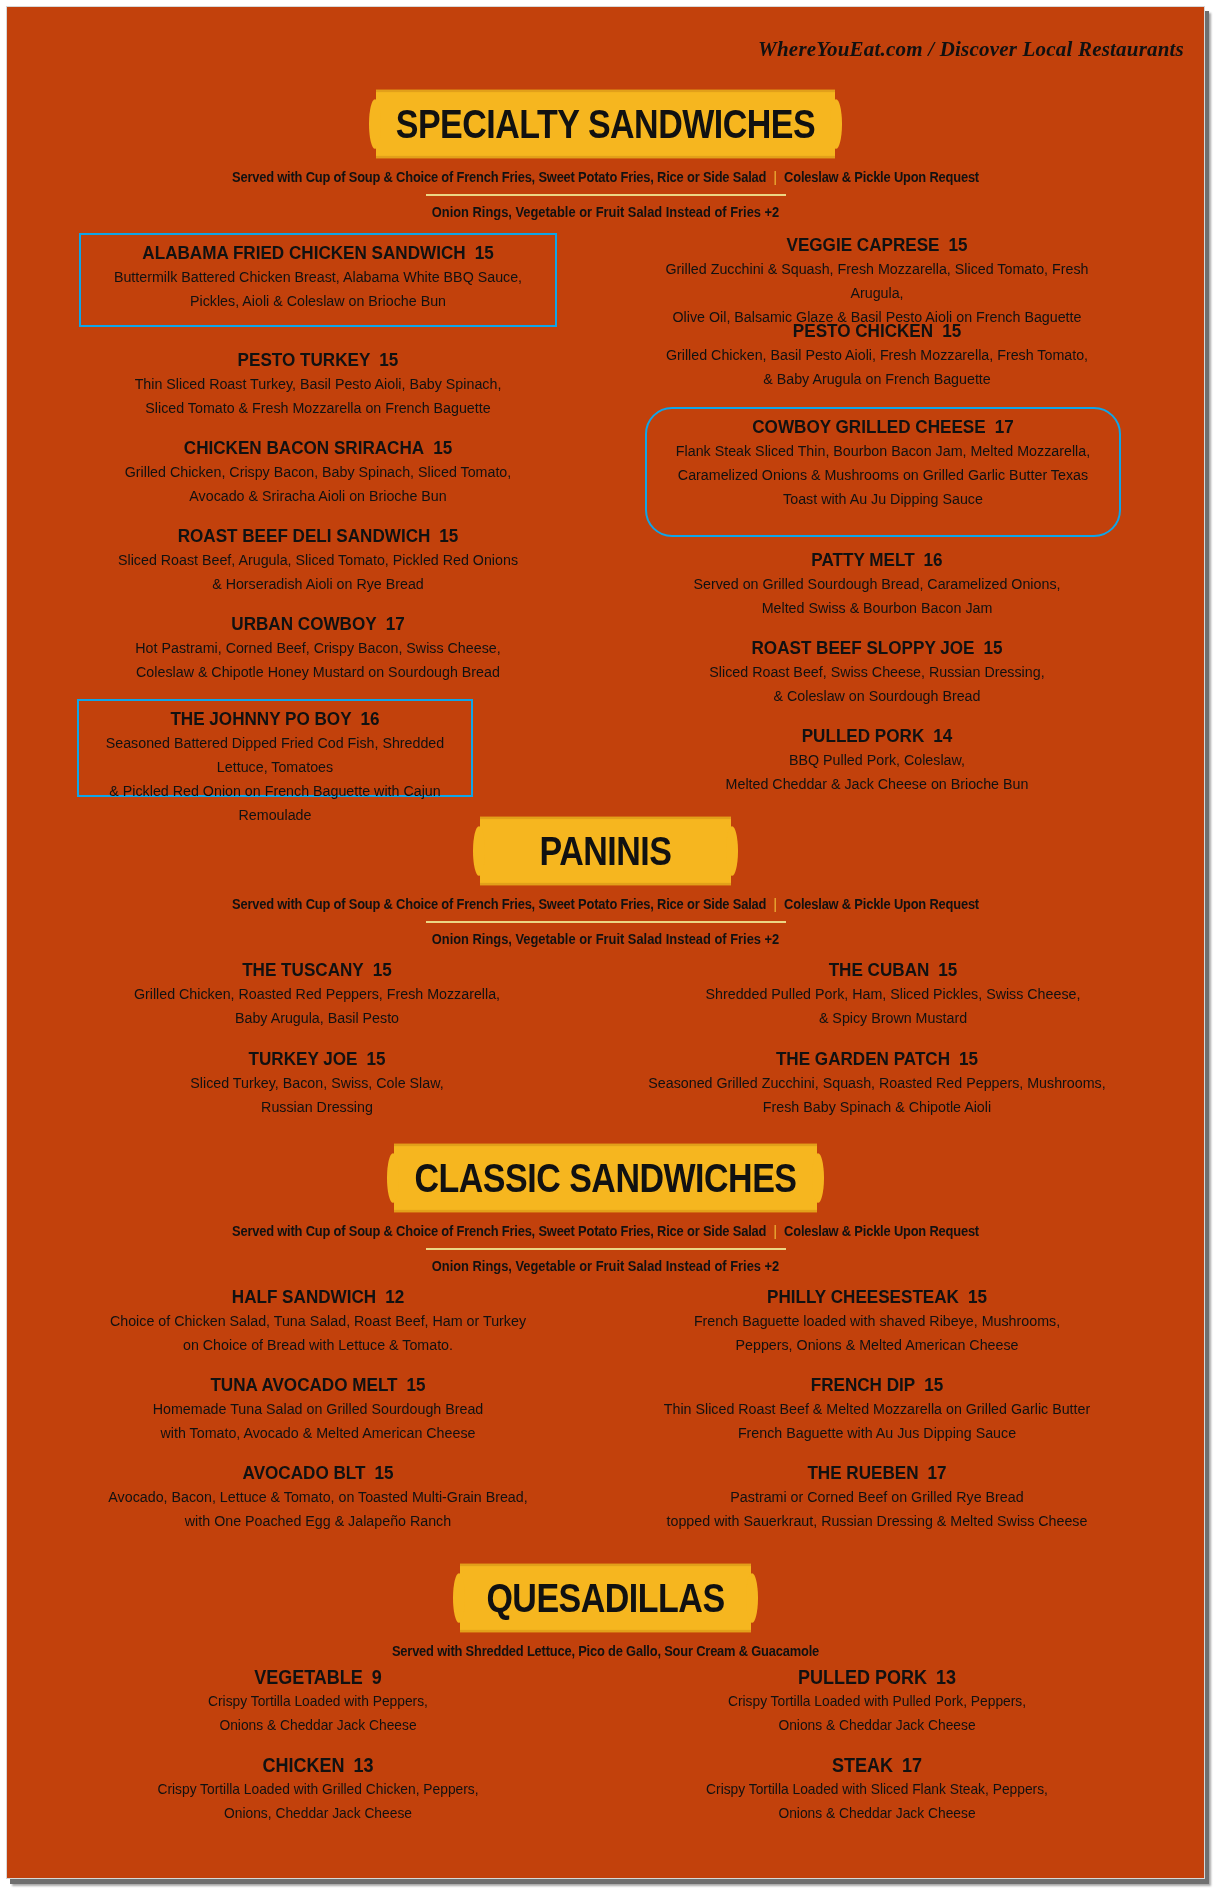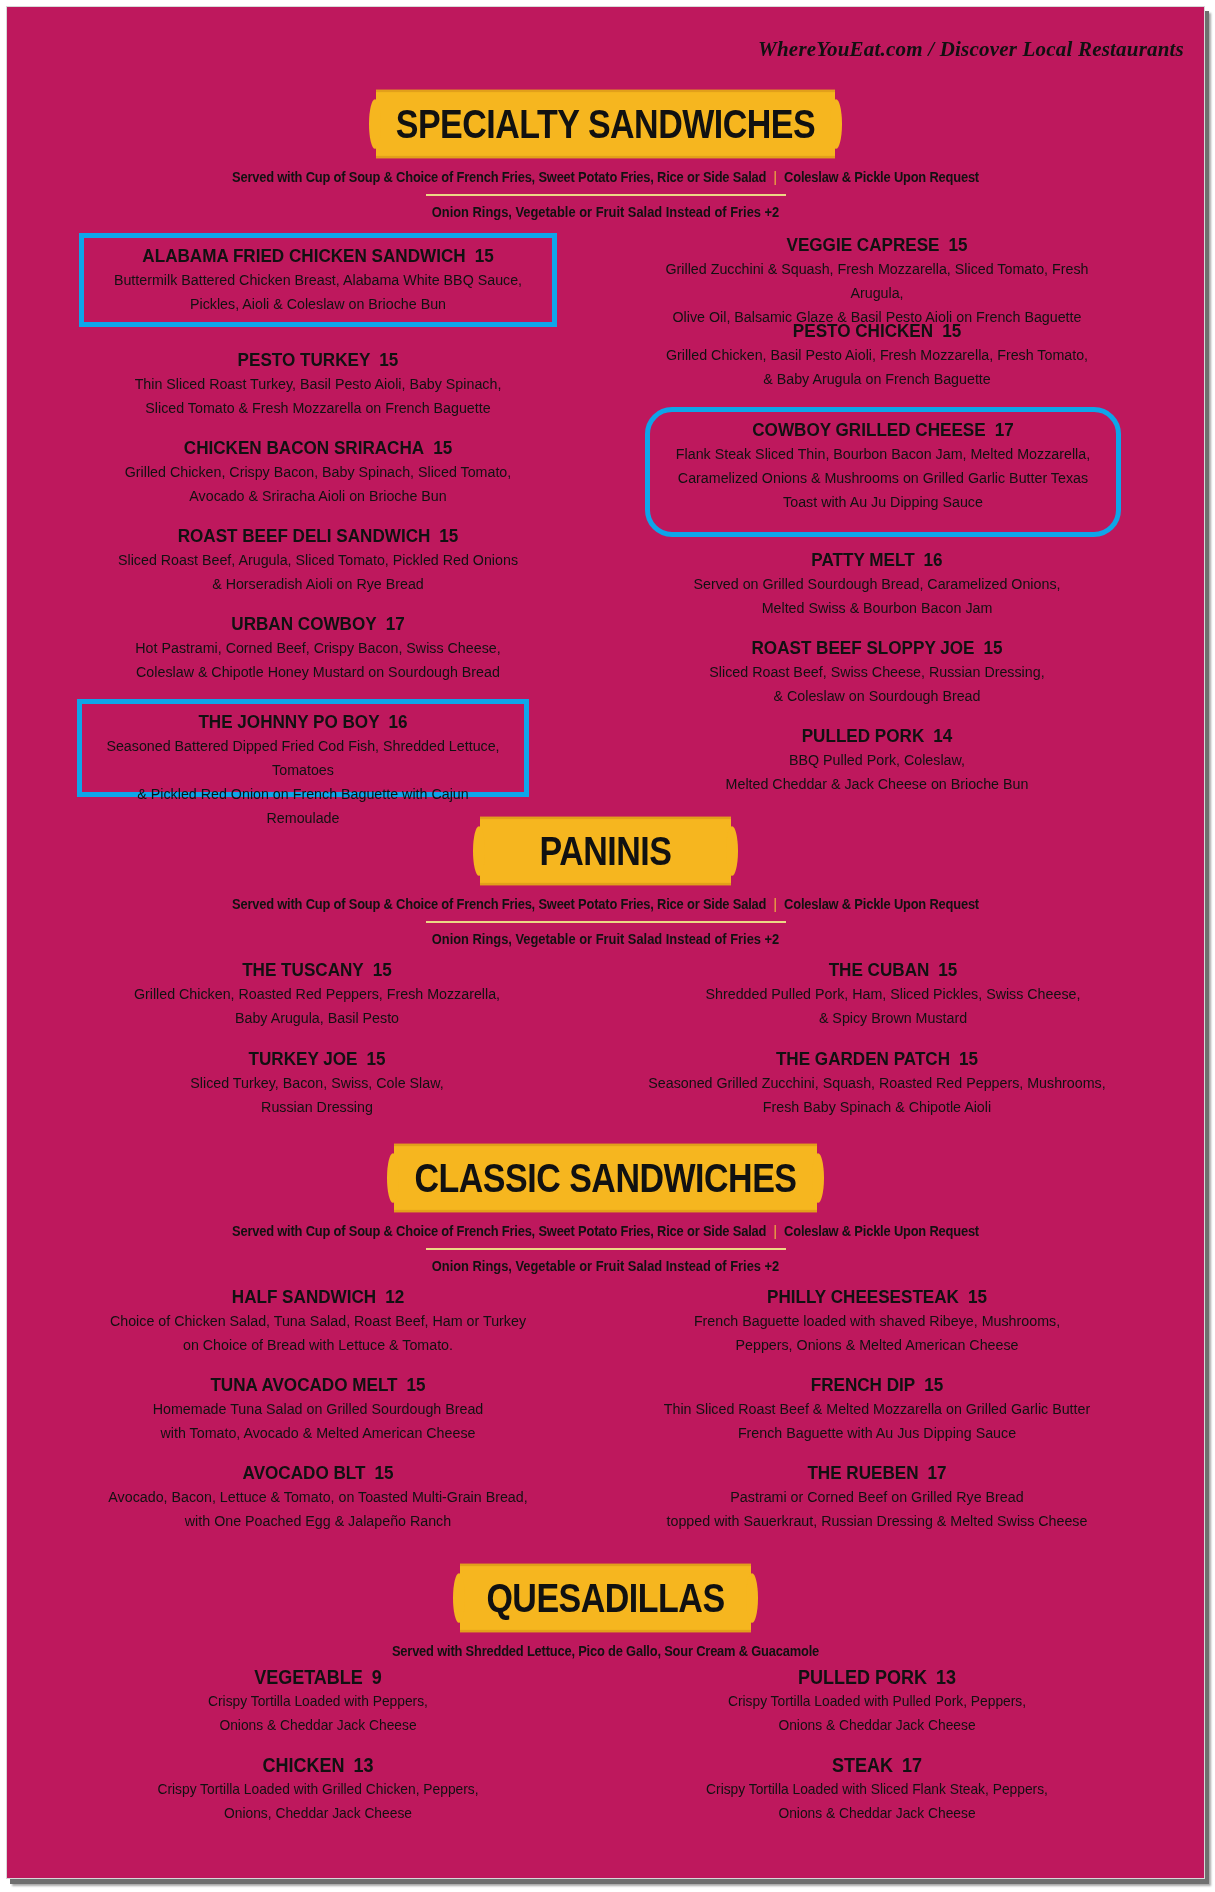--- a/index.html
+++ b/index.html
@@ -1,19 +1,19 @@
 <!DOCTYPE html>
 <html><head>
   <meta charset="utf-8">
   <style>
     html, body { margin: 0; padding: 0; background: #ffffff; }
     body { width: 1215px; height: 1892px; position: relative; overflow: hidden; font-family: "DejaVu Sans", sans-serif; color: #111; }
     .page {
       position: absolute; left: 6px; top: 6px; width: 1197px; height: 1871px;
-      background: #be185d; border: 1px solid #d8d8d8;
+      background: #c2410c; border: 1px solid #d8d8d8;
       box-shadow: 4px 5px 0 #6f6f6f, 6px 7px 2px #a8a8a8;
     }
     .watermark {
       position: absolute; right: 20px; top: 30px;
       font-family: "Liberation Serif", serif; font-style: italic; font-weight: bold;
       font-size: 21px; color: #111; letter-spacing: 0.2px;
     }
     .section { position: absolute; left: 0; width: 1197px; }
     .banner-wrap { display: flex; justify-content: center; }
     .banner {
@@ -42,21 +42,21 @@
     .item { position: absolute; text-align: center; }
     .item .name {
       font-family: "Liberation Sans", sans-serif; font-weight: bold; font-size: 19px;
       letter-spacing: 0; line-height: 24px; text-transform: uppercase; transform: scaleX(0.9);
     }
     .item .name .price { margin-left: 10px; font-weight: bold; }
     .item .desc {
       font-family: "Liberation Sans", sans-serif; font-size: 15.5px; line-height: 24px;
       white-space: pre-line; transform: scaleX(0.92);
     }
-    .boxed { border: 5px solid #0ea5e9; box-sizing: border-box; padding-top: 6px; }
+    .boxed { border: 2px solid #0ea5e9; box-sizing: border-box; padding-top: 6px; }
     .q .name { font-size: 20px; }
     .q .desc { font-size: 15px; }
   </style>
 </head>
 <body>
 
 <div class="page">
 
   <div class="watermark">WhereYouEat.com / Discover Local Restaurants</div>
 
@@ -89,21 +89,21 @@
   <div class="item" style="left:62px; top:517px; width:498px;">
     <div class="name"><span>ROAST BEEF DELI SANDWICH</span><span class="price">15</span></div>
     <div class="desc">Sliced Roast Beef, Arugula, Sliced Tomato, Pickled Red Onions
 &amp; Horseradish Aioli on Rye Bread</div>
   </div>
   <div class="item" style="left:62px; top:605px; width:498px;">
     <div class="name"><span>URBAN COWBOY</span><span class="price">17</span></div>
     <div class="desc">Hot Pastrami, Corned Beef, Crispy Bacon, Swiss Cheese,
 Coleslaw &amp; Chipotle Honey Mustard on Sourdough Bread</div>
   </div>
-  <div class="item boxed" style="left:70px; top:692px; width:452px; height:98px;">
+  <div class="item boxed" style="left:70px; top:692px; width:396px; height:98px;">
     <div class="name"><span>THE JOHNNY PO BOY</span><span class="price">16</span></div>
     <div class="desc">Seasoned Battered Dipped Fried Cod Fish, Shredded Lettuce, Tomatoes
 &amp; Pickled Red Onion on French Baguette with Cajun Remoulade</div>
   </div>
 
   <div class="item" style="left:620px; top:226px; width:500px;text-align:center;">
     <div class="name"><span>VEGGIE CAPRESE</span><span class="price">15</span></div>
     <div class="desc">Grilled Zucchini &amp; Squash, Fresh Mozzarella, Sliced Tomato, Fresh Arugula,
 Olive Oil, Balsamic Glaze &amp; Basil Pesto Aioli on French Baguette</div>
   </div>

